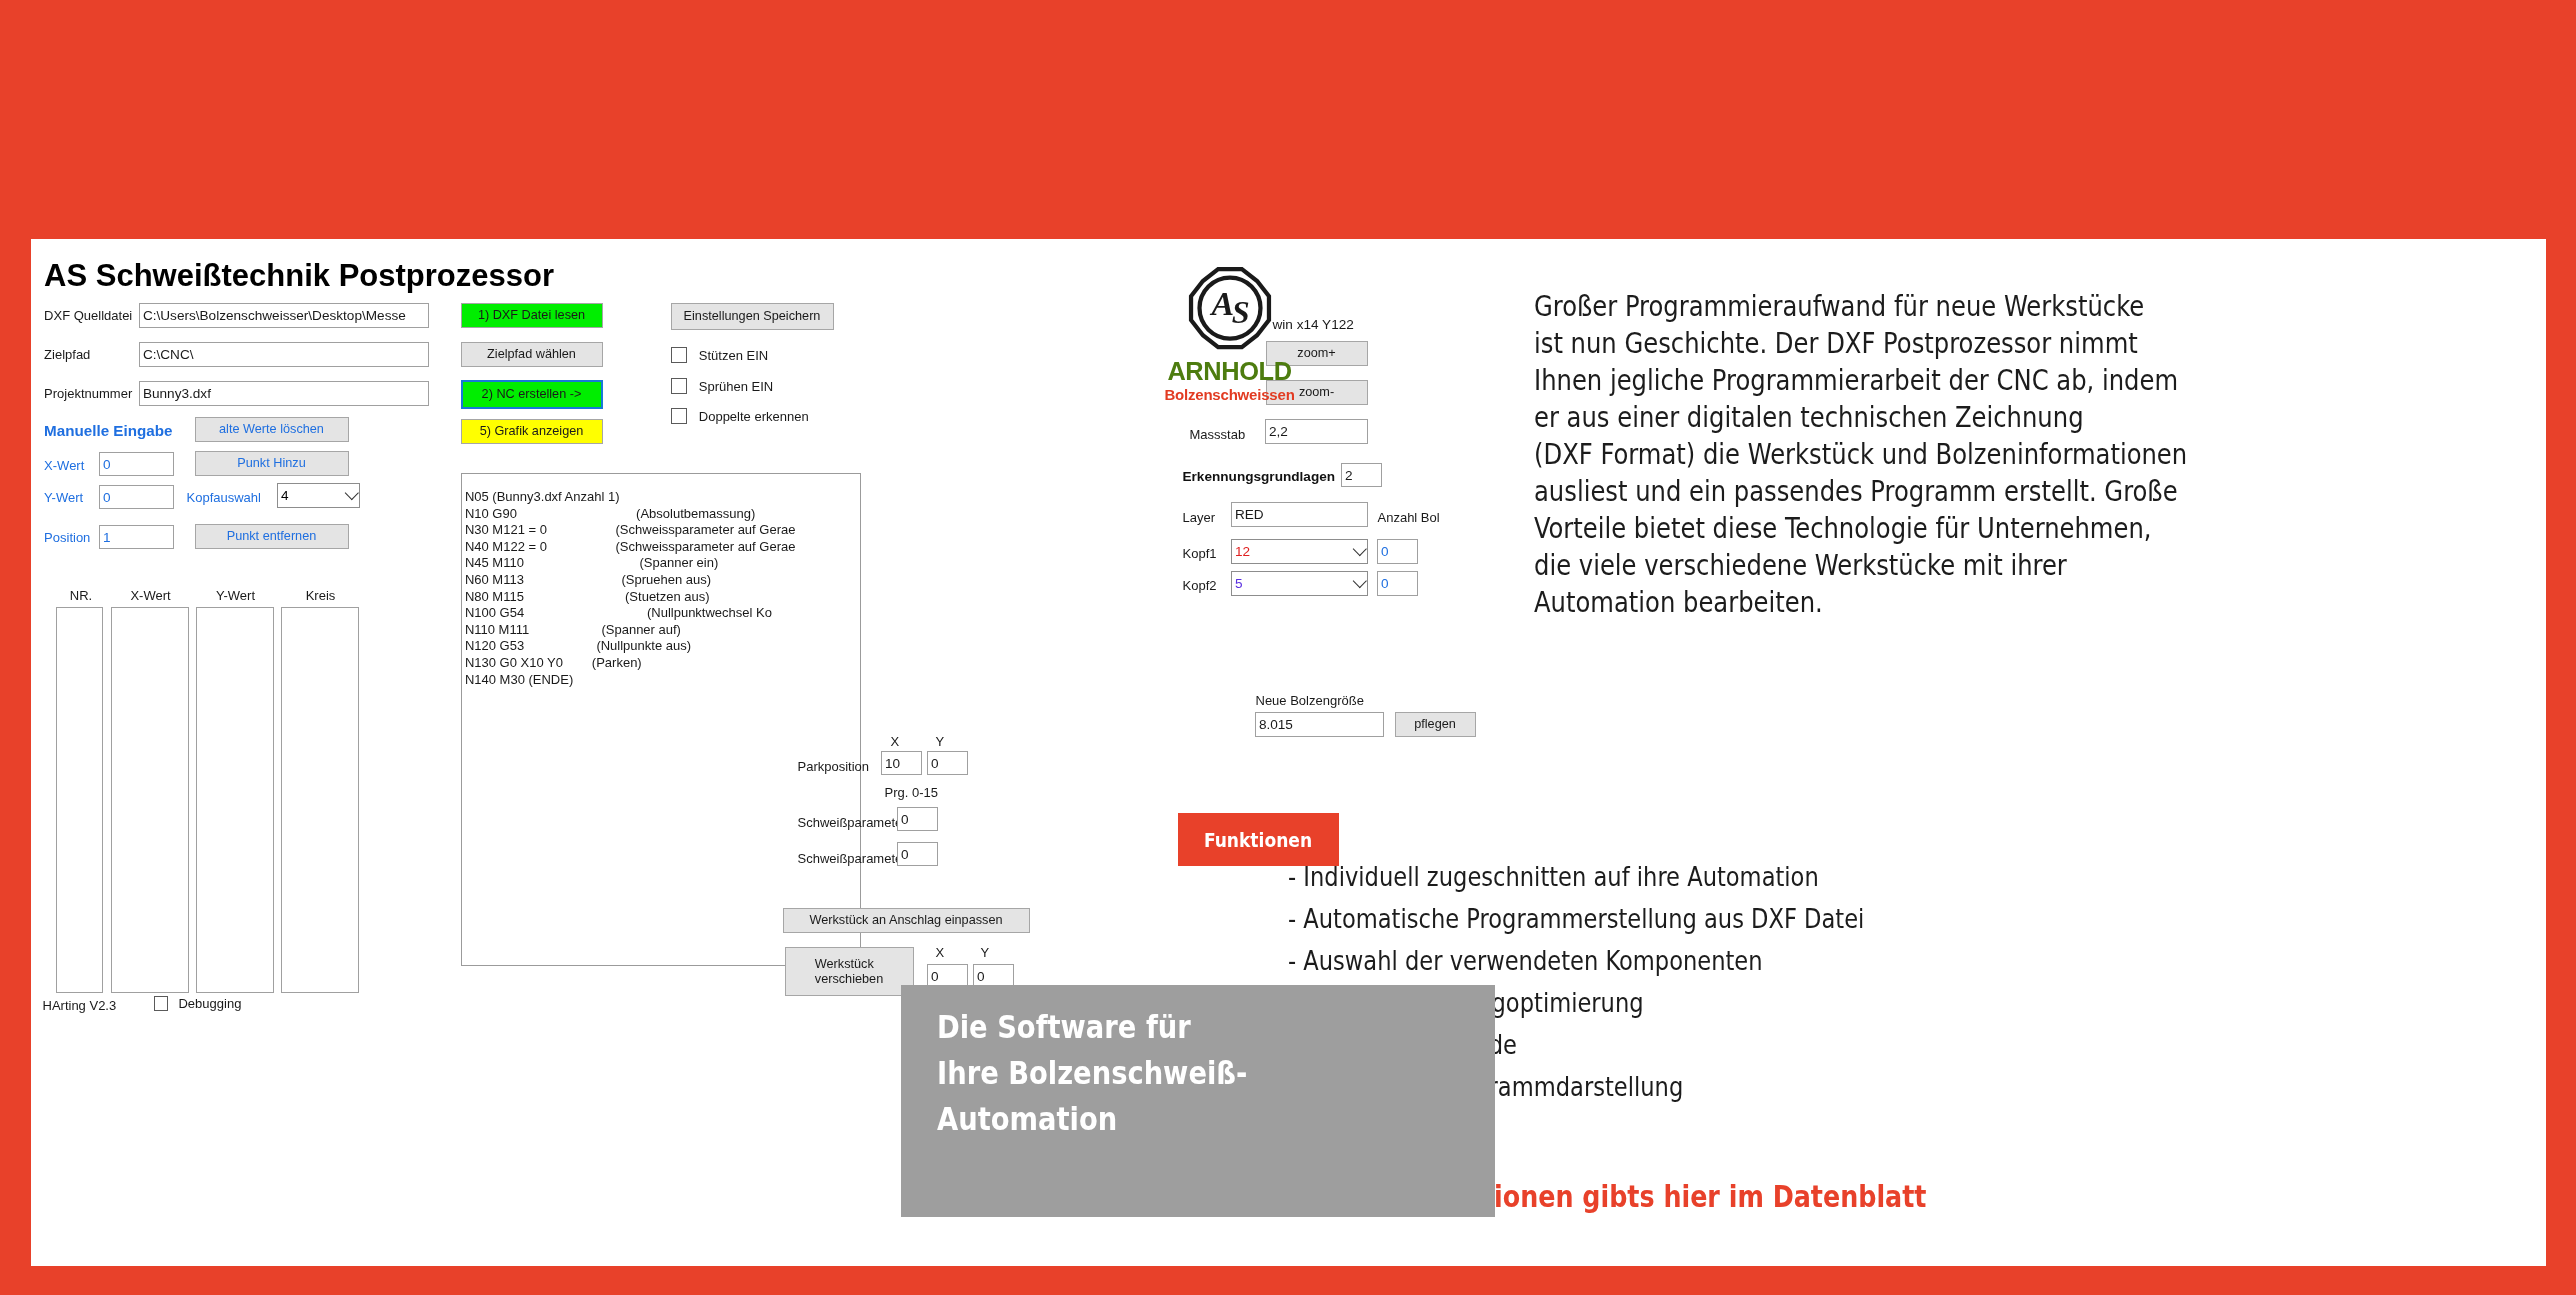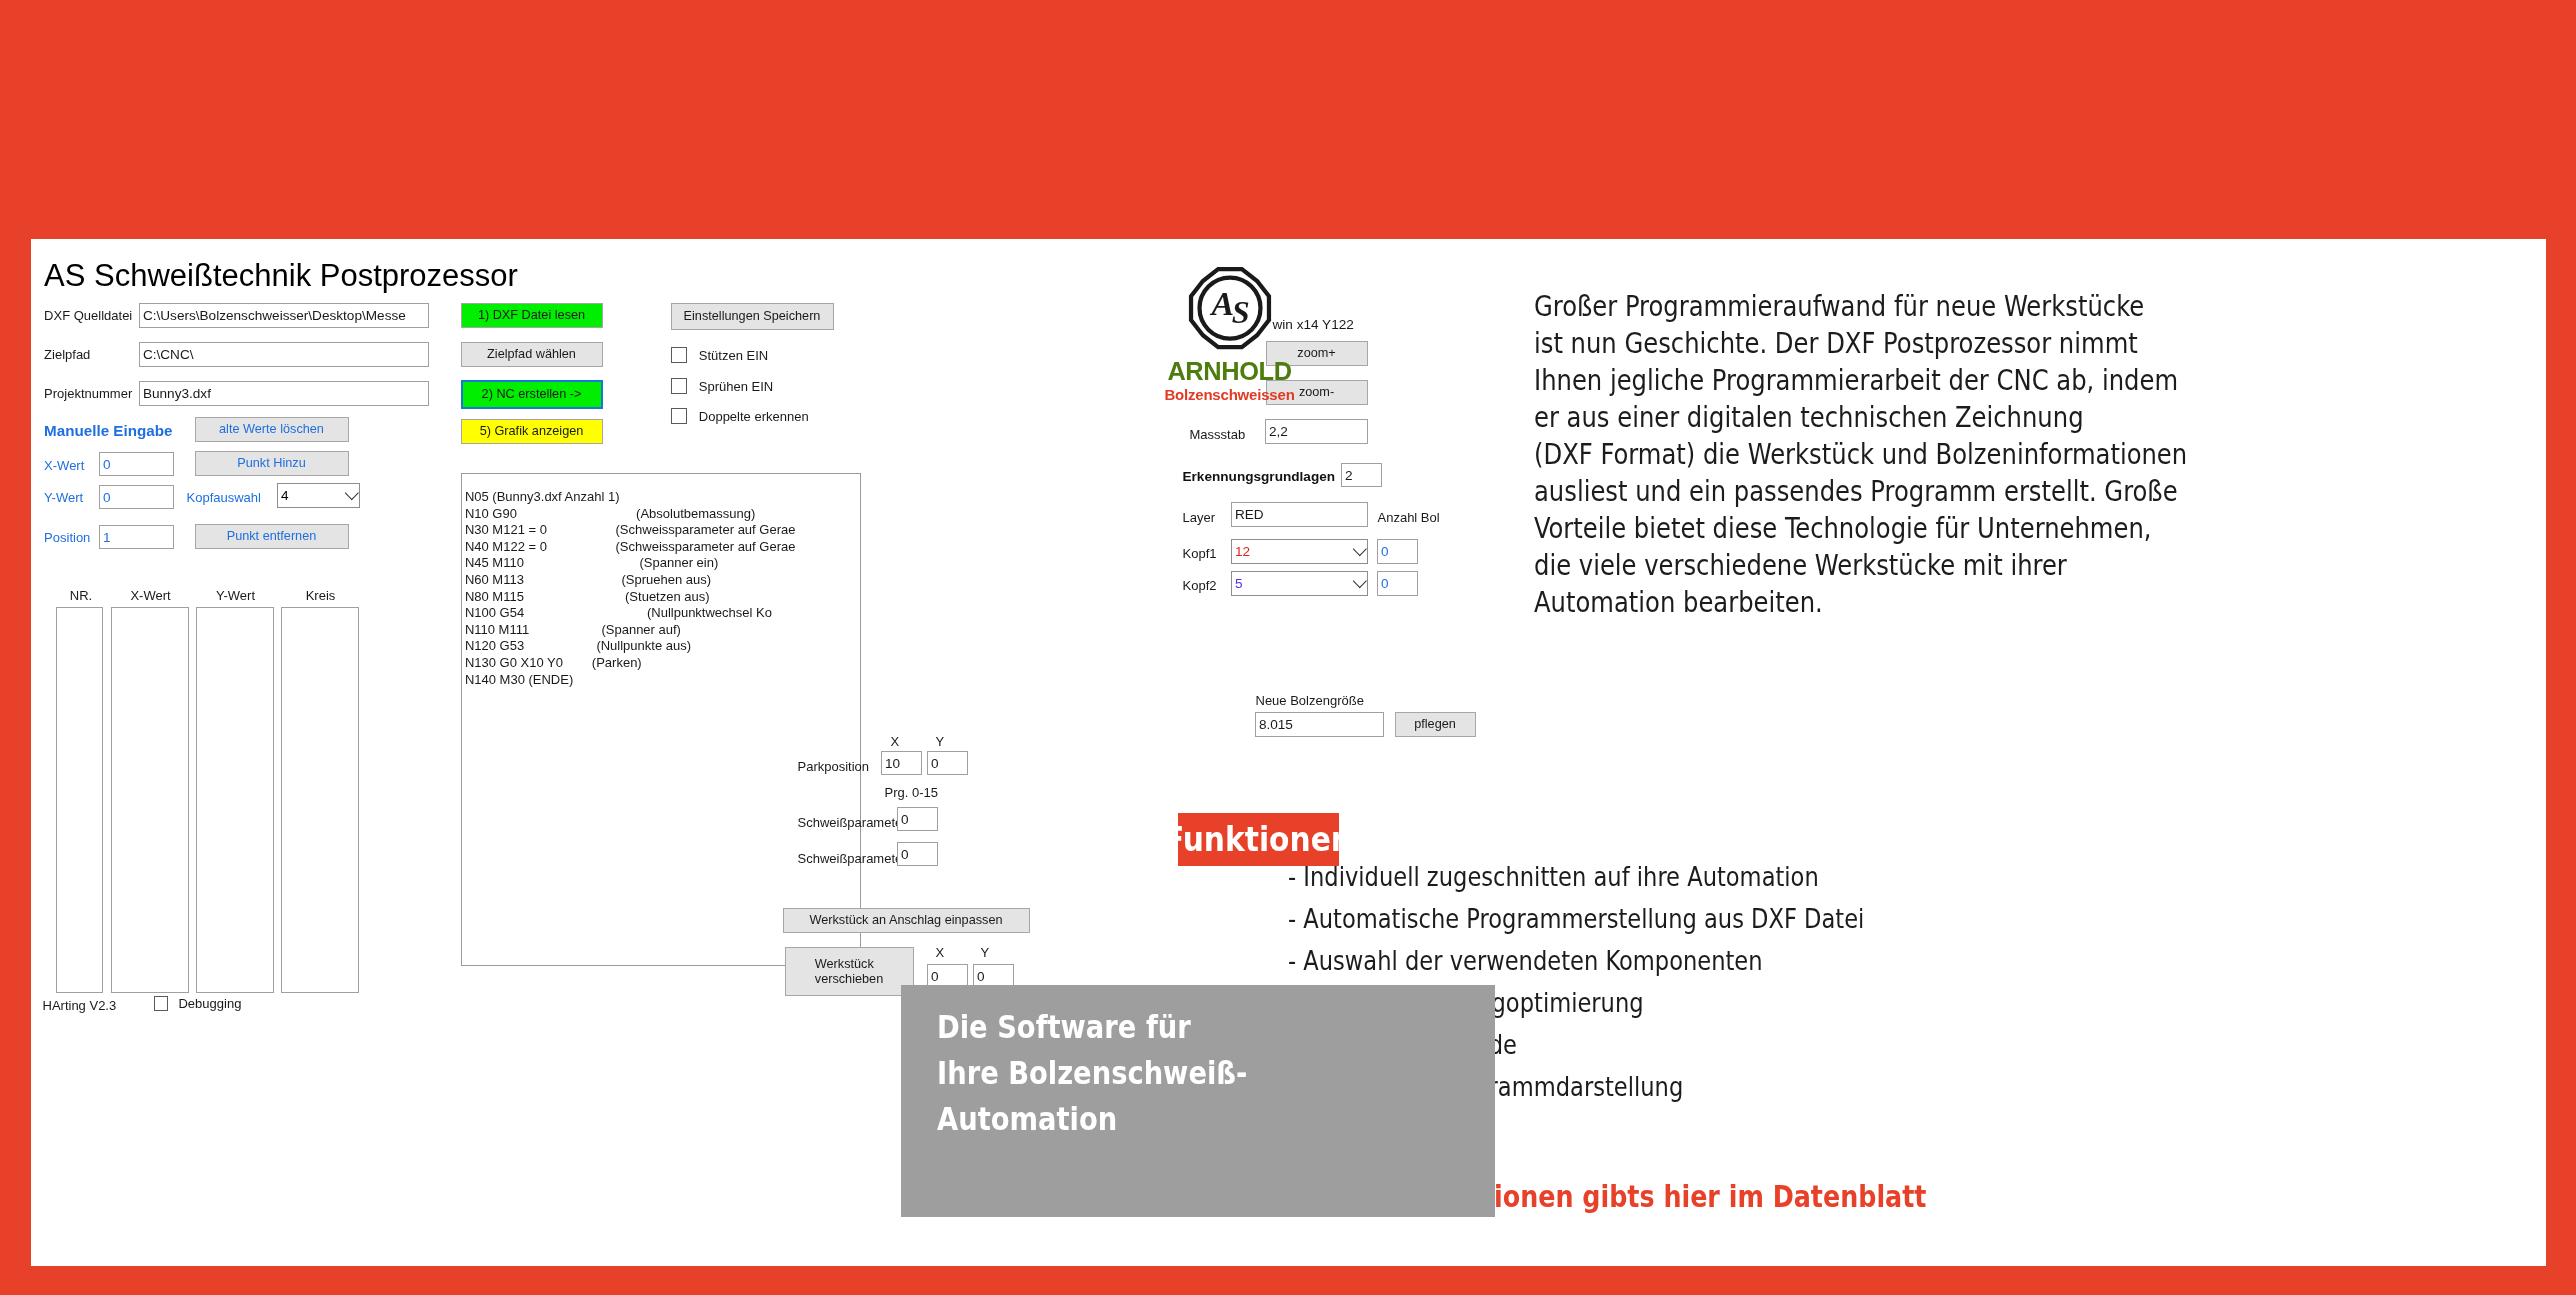--- a/index.html
+++ b/index.html
@@ -32,21 +32,21 @@
 
   .body-white{
     position:absolute;left:30.5px;top:239px;width:2515px;height:1027px;
     background:#ffffff;
   }
 
   
   .app{position:absolute;left:0px;top:0px;width:1072px;height:1027px;}
   .app-title{
     position:absolute;left:13.6px;top:18.6px;
-    font-size:31px;font-weight:normal;color:#000;
+    font-size:31px;font-weight:bold;color:#000;
     font-family:"Liberation Sans",sans-serif;white-space:nowrap;
   }
   .lbl{font-size:13px;color:#1a1a1a;font-family:"Liberation Sans",sans-serif;}
   .lbl-blue{font-size:13px;color:#1f6fe0;font-family:"Liberation Sans",sans-serif;}
   .inp{
     box-sizing:border-box;border:0.8px solid #a0a0a0;background:#fff;
     font-size:13.6px;color:#1a1a1a;padding:0.8px 3.4px;
     font-family:"Liberation Sans",sans-serif;white-space:nowrap;overflow:hidden;
     display:flex;align-items:center;
   }
@@ -233,21 +233,21 @@
       <div style="transform:scaleX(0.93);transform-origin:left top;white-space:nowrap;">ist nun Geschichte. Der DXF Postprozessor nimmt</div>
       <div style="transform:scaleX(0.93);transform-origin:left top;white-space:nowrap;">Ihnen jegliche Programmierarbeit der CNC ab, indem</div>
       <div style="transform:scaleX(0.93);transform-origin:left top;white-space:nowrap;">er aus einer digitalen technischen Zeichnung</div>
       <div style="transform:scaleX(0.93);transform-origin:left top;white-space:nowrap;">(DXF Format) die Werkstück und Bolzeninformationen</div>
       <div style="transform:scaleX(0.93);transform-origin:left top;white-space:nowrap;">ausliest und ein passendes Programm erstellt. Große</div>
       <div style="transform:scaleX(0.93);transform-origin:left top;white-space:nowrap;">Vorteile bietet diese Technologie für Unternehmen,</div>
       <div style="transform:scaleX(0.93);transform-origin:left top;white-space:nowrap;">die viele verschiedene Werkstücke mit ihrer</div>
       <div style="transform:scaleX(0.93);transform-origin:left top;white-space:nowrap;">Automation bearbeiten.</div>
     </div>
 
-    <div style="position:absolute;left:1147px;top:574px;width:161px;height:53px;background:#e8412a;color:#fff;font-weight:bold;font-size:33px;display:flex;align-items:center;justify-content:center;font-family:'DejaVu Sans Condensed','Liberation Sans',sans-serif;">Funktionen</div>
+    <div style="position:absolute;left:1147px;top:574px;width:161px;height:53px;background:#e8412a;color:#fff;font-weight:bold;font-size:19px;display:flex;align-items:center;justify-content:center;font-family:'DejaVu Sans Condensed','Liberation Sans',sans-serif;">Funktionen</div>
 
     <div style="position:absolute;left:1257px;top:617px;width:1254px;font-family:'DejaVu Sans Condensed','Liberation Sans',sans-serif;font-size:27px;line-height:42px;color:#1c1c1c;">
       <div style="transform:scaleX(0.93);transform-origin:left top;white-space:nowrap;">-  Individuell zugeschnitten auf ihre Automation</div>
       <div style="transform:scaleX(0.93);transform-origin:left top;white-space:nowrap;">-  Automatische Programmerstellung aus DXF Datei</div>
       <div style="transform:scaleX(0.93);transform-origin:left top;white-space:nowrap;">-  Auswahl der verwendeten Komponenten</div>
       <div style="transform:scaleX(0.93);transform-origin:left top;white-space:nowrap;">-  Optionen zur Wegoptimierung</div>
       <div style="transform:scaleX(0.93);transform-origin:left top;white-space:nowrap;">-  Einsichtbarer Code</div>
       <div style="transform:scaleX(0.93);transform-origin:left top;white-space:nowrap;">-  Graphische Programmdarstellung</div>
     </div>
 

